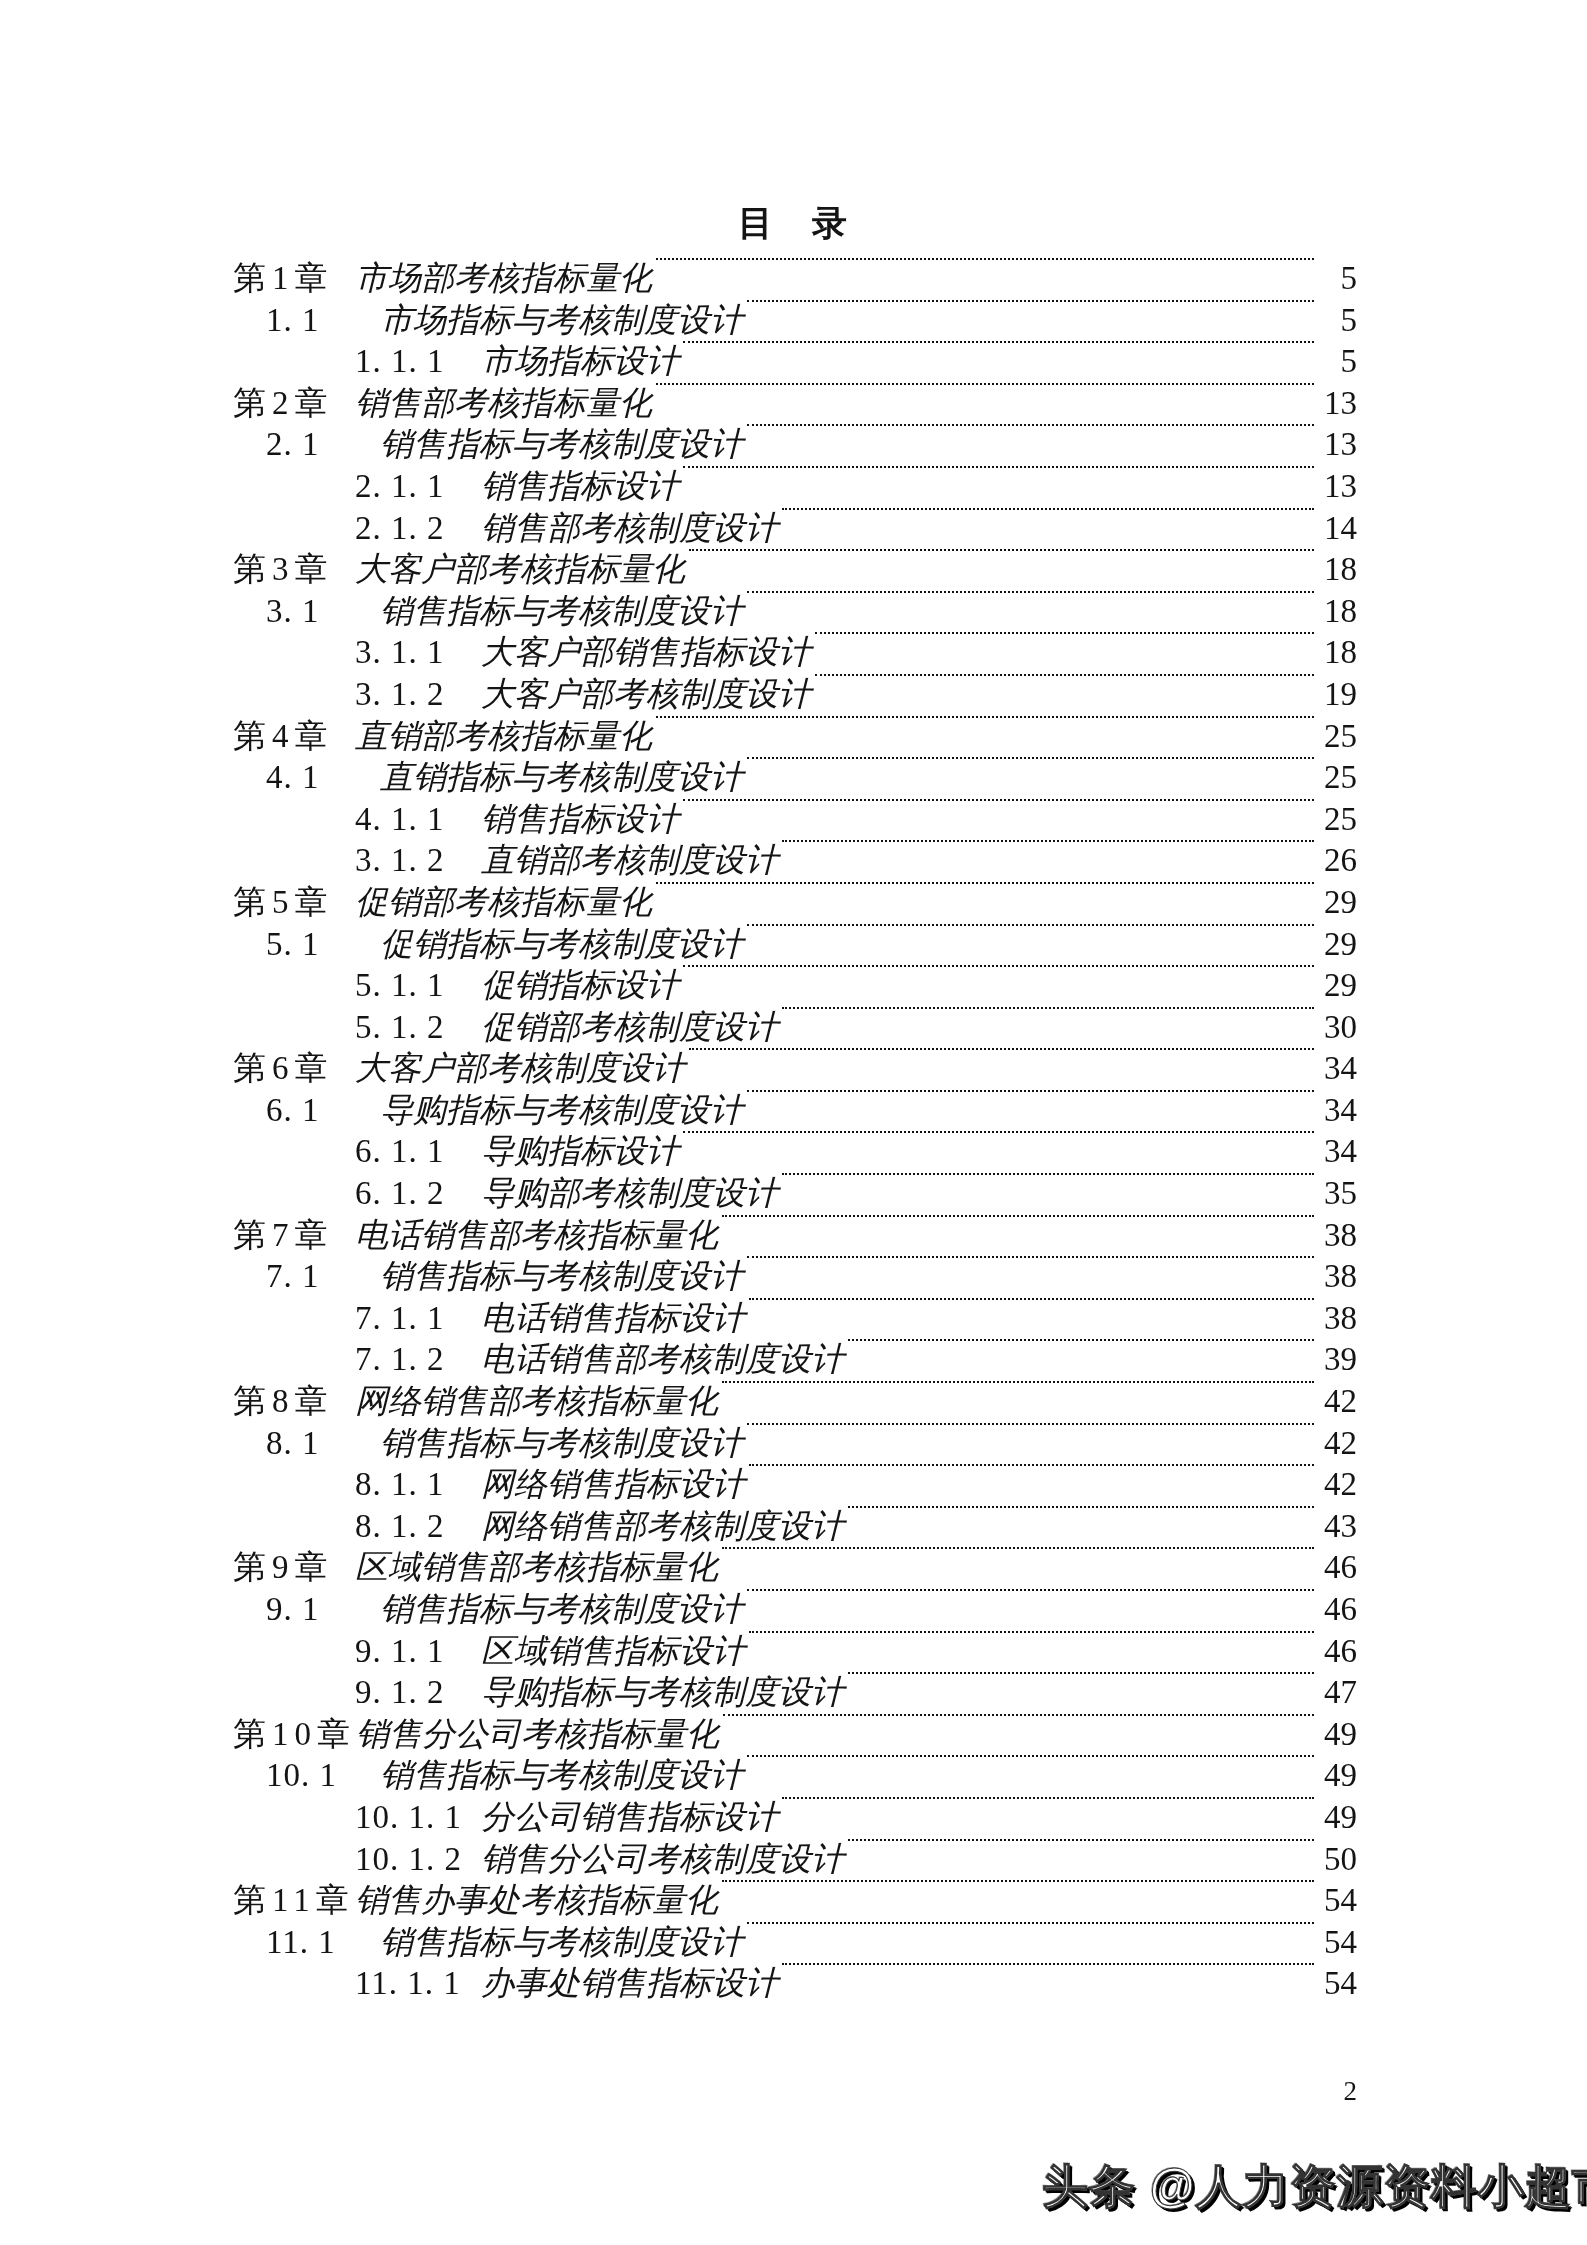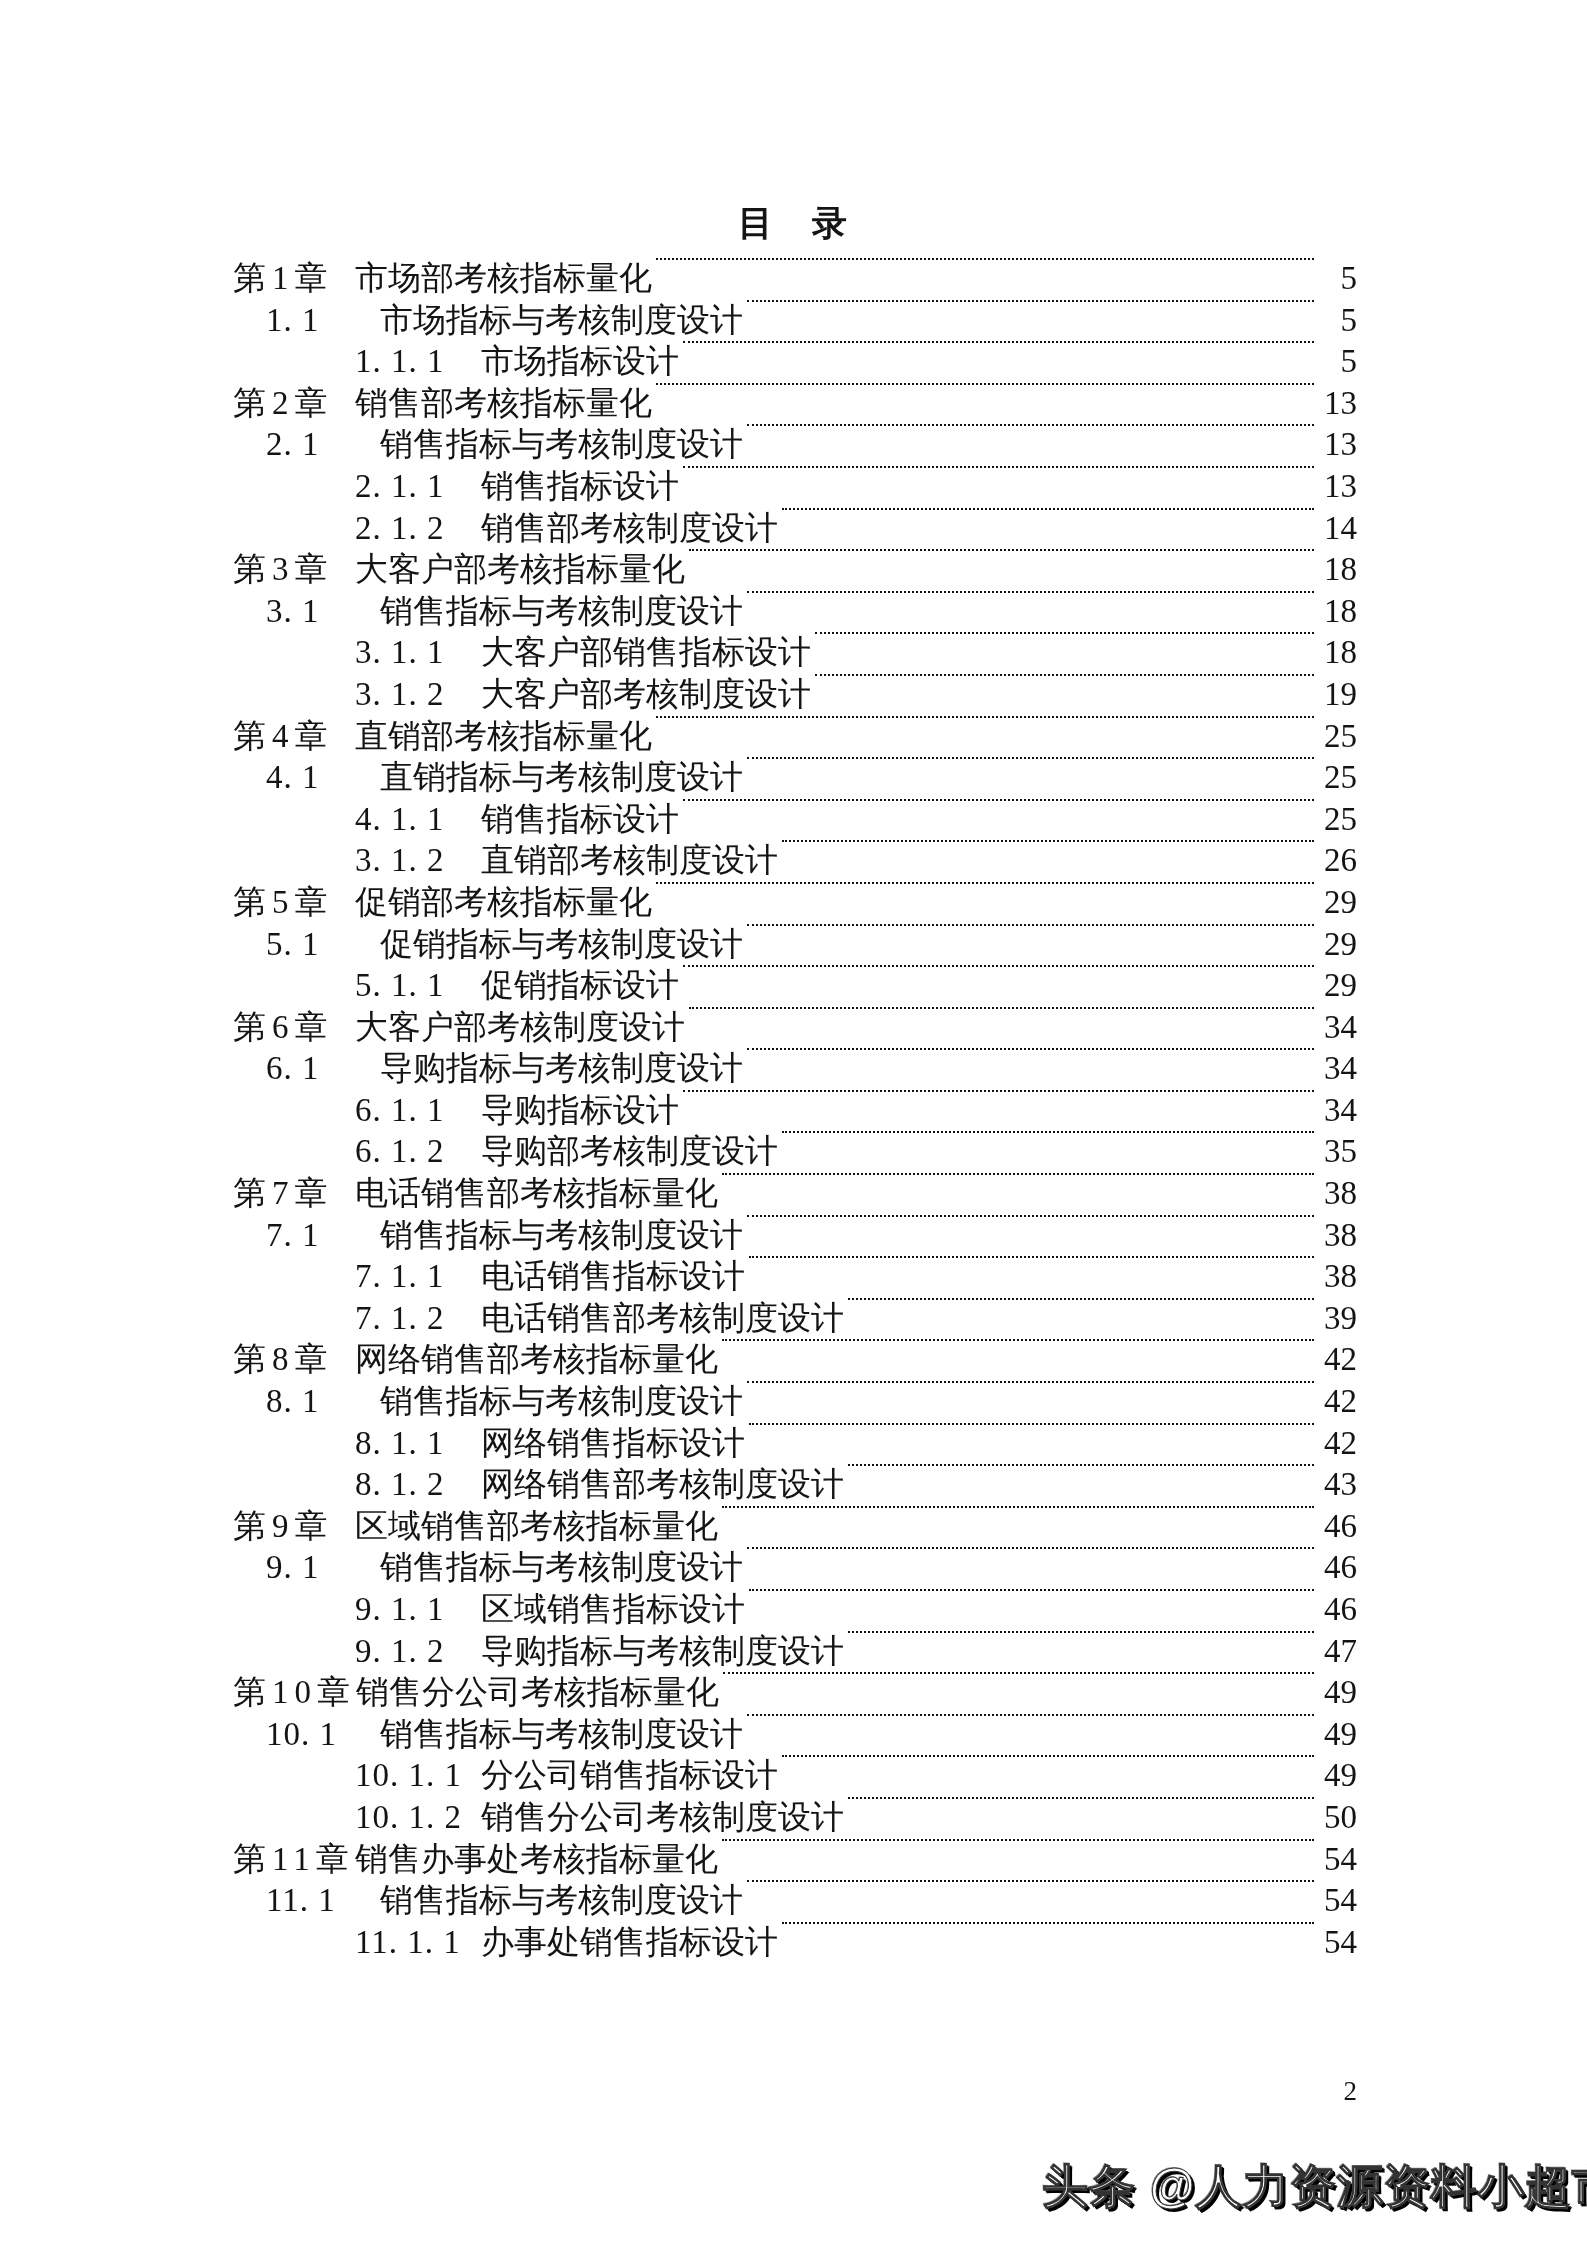--- a/index.html
+++ b/index.html
@@ -25,21 +25,21 @@
     width:1124px;
   }
   .toc-row{
     display:flex;
     height:41.6px;
     font-size:33px;
     line-height:41.6px;
     white-space:nowrap;
   }
   .toc-row .num{flex:0 0 auto;}
-  .toc-row .title{flex:0 0 auto;}
+  .toc-row .title{flex:0 0 auto;font-style:italic;}
   .toc-row.lvl1{padding-left:0;}
   .toc-row.lvl1 .num{min-width:122px;letter-spacing:6px;}
   .toc-row.lvl2{padding-left:33px;}
   .toc-row.lvl2 .num{min-width:114px;letter-spacing:1px;}
   .toc-row.lvl3{padding-left:122px;}
   .toc-row.lvl3 .num{min-width:126px;letter-spacing:1px;}
   .leader{
     flex:1 1 auto;
     border-bottom:2.5px dotted #111;
     margin:0 3px 12px 4px;
@@ -183,20 +183,26 @@
         <span class="title">促销指标与考核制度设计</span>
         <span class="leader"></span>
         <span class="pagenum">29</span>
       </div>
       <div class="toc-row lvl3">
         <span class="num">5. 1. 1</span>
         <span class="title">促销指标设计</span>
         <span class="leader"></span>
         <span class="pagenum">29</span>
       </div>
+      <div class="toc-row lvl3">
+        <span class="num">5. 1. 2</span>
+        <span class="title">促销部考核制度设计</span>
+        <span class="leader"></span>
+        <span class="pagenum">30</span>
+      </div>
       <div class="toc-row lvl1">
         <span class="num">第6章</span>
         <span class="title">大客户部考核制度设计</span>
         <span class="leader"></span>
         <span class="pagenum">34</span>
       </div>
       <div class="toc-row lvl2">
         <span class="num">6. 1</span>
         <span class="title">导购指标与考核制度设计</span>
         <span class="leader"></span>

